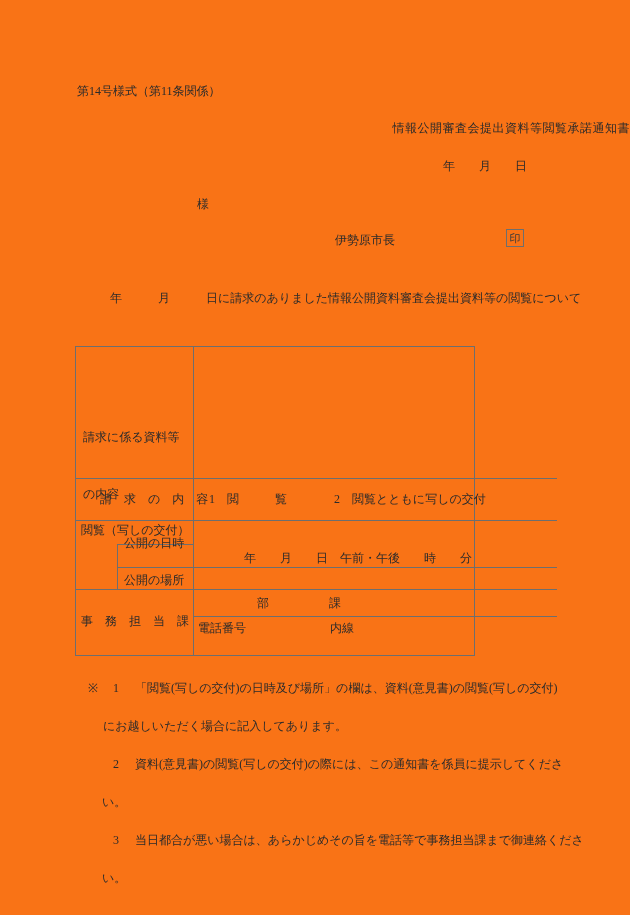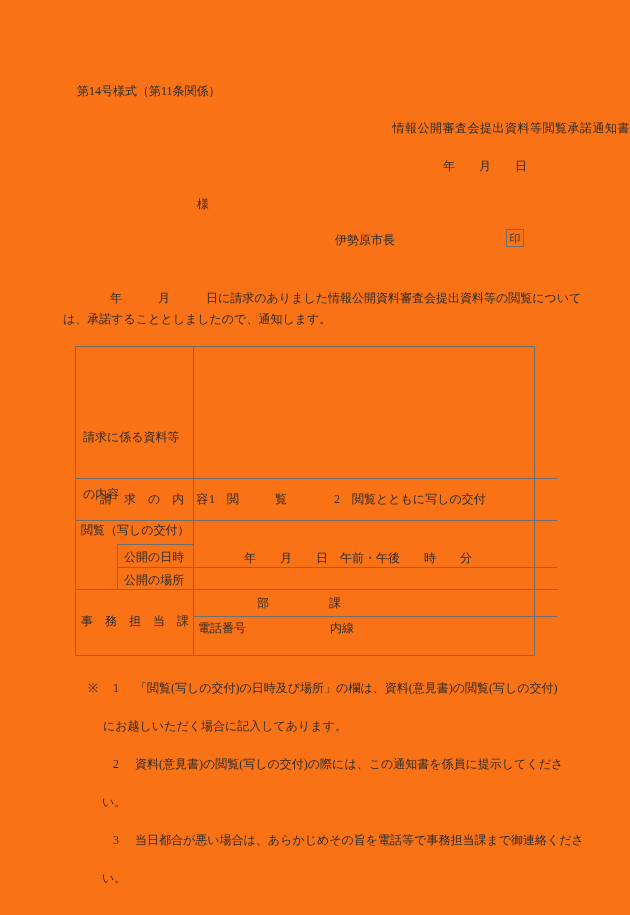--- a/index.html
+++ b/index.html
@@ -26,21 +26,21 @@
     color: #3a3a3a;
   }
   .body-par { position: absolute; line-height: 21px; }
   .body-line1 { padding-left: 47px; white-space: pre; }
   .body-line2 { white-space: pre; }
 
   
   .doc-table {
     position: absolute;
     left: 75px; top: 346px;
-    width: 460px; height: 310px;
+    width: 400px; height: 310px;
     border: 1px solid #6e6e6e;
   }
   .vline, .hline { position: absolute; background: #6e6e6e; }
   .vline { width: 1px; }
   .hline { height: 1px; }
   .cell-text { position: absolute; white-space: pre; line-height: 15px; }
   .two-line { line-height: 19px; }
 
   .notes { position: absolute; left: 70px; top: 660px; width: 500px; }
   .note-line { line-height: 19px; white-space: pre; }
@@ -62,21 +62,20 @@
   <div class="abs" style="left:443px; top:158px;">年　　月　　日</div>
 
   <div class="abs" style="left:197px; top:196px;">様</div>
 
   <div class="abs" style="left:335px; top:232px;">伊勢原市長</div>
 
   <div class="seal-box" style="left:506px; top:229px;">印</div>
 
   <div class="body-par" style="left:63px; top:288px; width:505px;">
     <div class="body-line1">年　　　月　　　日に請求のありました情報公開資料審査会提出資料等の閲覧について</div>
-    <div class="body-line2">は、承諾することとしましたので、通知します。</div>
   </div>
 
   <div class="doc-table">
 
     <div class="vline" style="left:117px; top:0; height:308px;"></div>
     <div class="hline" style="left:0; top:131px; width:481px;"></div>
     <div class="hline" style="left:0; top:173px; width:481px;"></div>
     <div class="hline" style="left:41px; top:197px; width:76px;"></div>
     <div class="vline" style="left:41px; top:197px; height:45px;"></div>
     <div class="hline" style="left:41px; top:220px; width:440px;"></div>
@@ -88,21 +87,21 @@
       <div>の内容</div>
     </div>
     <div class="cell-text" style="left:130px; top:50px;"></div>
 
     <div class="cell-text" style="left:5px; top:145px;padding-left:19px;">請　求　の　内　容</div>
     <div class="cell-text" style="left:133px; top:145px;font-family:Liberation Serif, serif;">1　閲　　　覧</div>
     <div class="cell-text" style="left:258px; top:145px;">2　閲覧とともに写しの交付</div>
 
     <div class="cell-text" style="left:5px; top:176px;">閲覧（写しの交付）</div>
 
-    <div class="cell-text" style="left:48px; top:203px;">公開の日時</div>
+    <div class="cell-text" style="left:48px; top:189px;">公開の日時</div>
     <div class="cell-text" style="left:168px; top:204px;">年　　月　　日　午前・午後　　時　　分</div>
 
     <div class="cell-text" style="left:48px; top:226px;">公開の場所</div>
 
     <div class="cell-text" style="left:5px; top:267px;">事　務　担　当　課</div>
     <div class="cell-text" style="left:181px; top:249px;">部　　　　　課</div>
     <div class="cell-text" style="left:122px; top:274px;">電話番号　　　　　　　内線</div>
   </div>
 
   <div class="notes">

